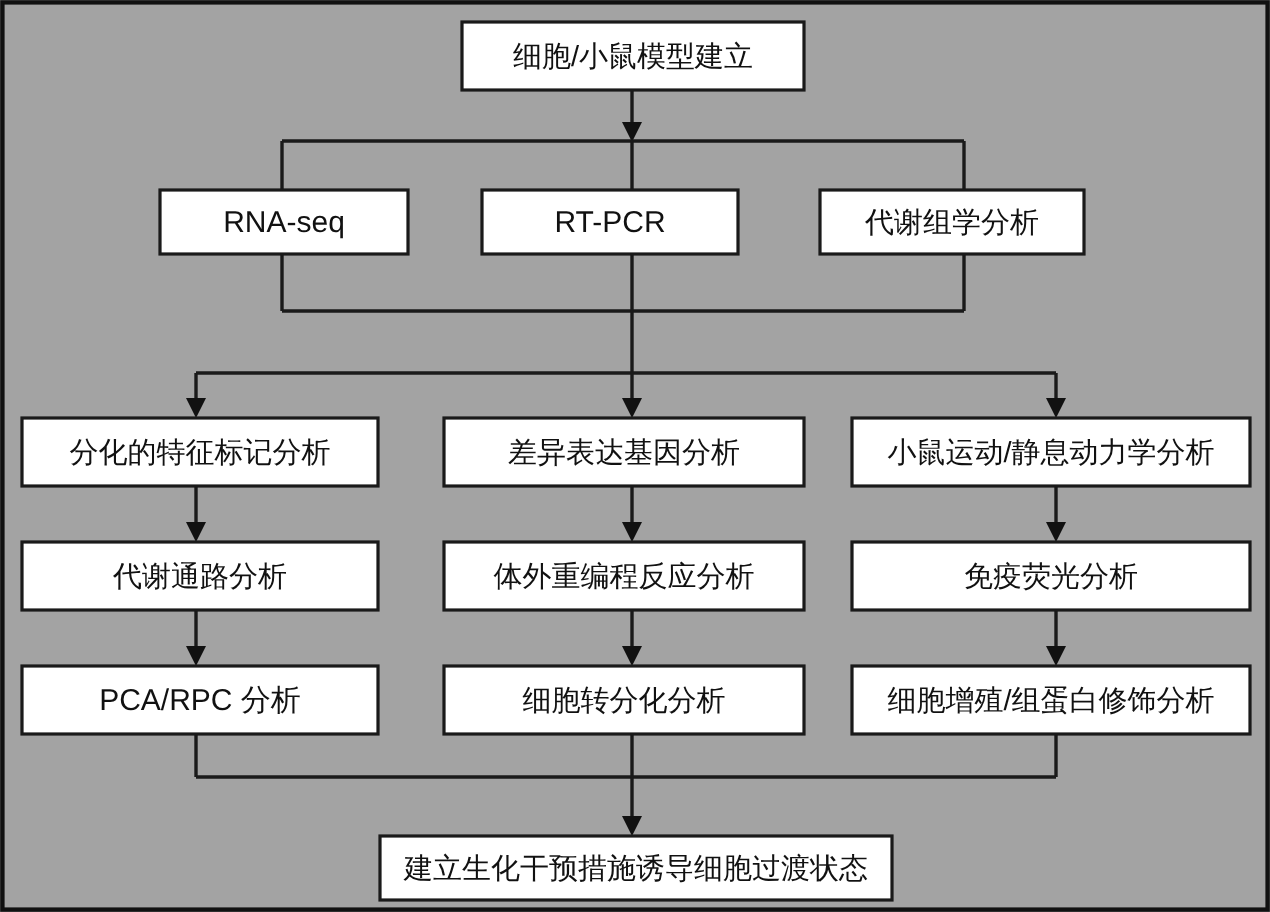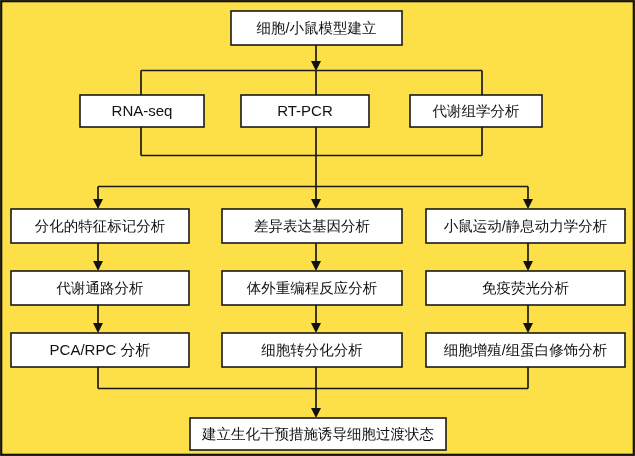--- a/index.html
+++ b/index.html
@@ -10,21 +10,21 @@
   body {
     width: 635px;
     height: 456px;
     overflow: hidden;
     font-family: "Liberation Sans", "DejaVu Sans", sans-serif;
   }
   #flowchart-root {
     position: relative;
     width: 635px;
     height: 456px;
-    background: #fde047;
+    background: #a3a3a3;
   }
   svg#flow-svg {
     position: absolute;
     top: 0;
     left: 0;
     width: 635px;
     height: 456px;
     display: block;
   }
   .node-rect {

